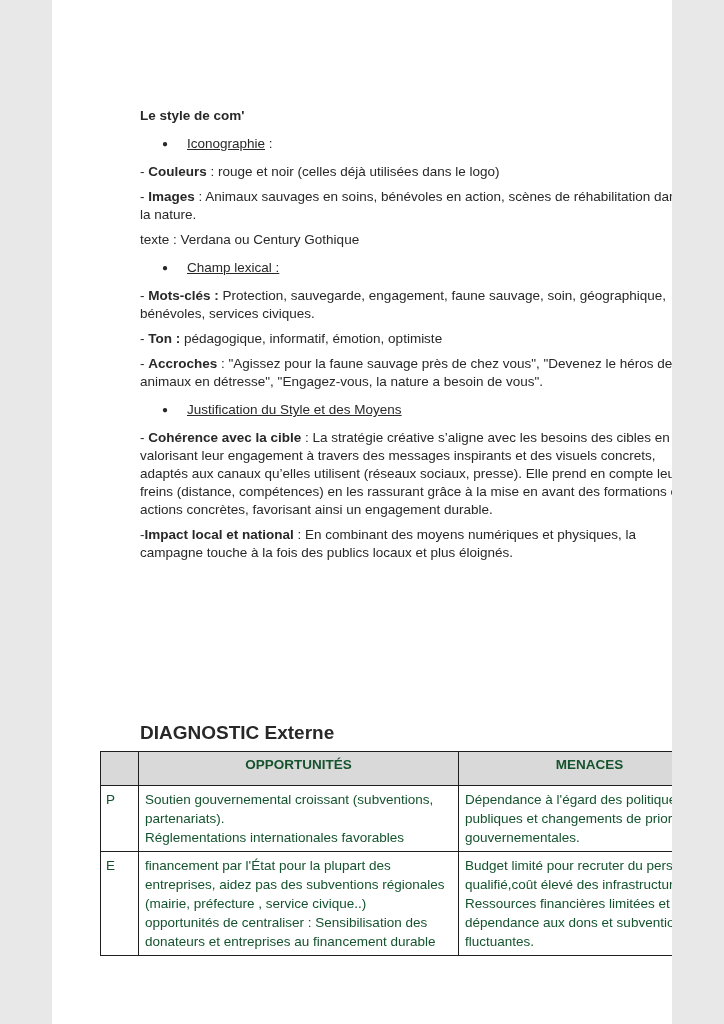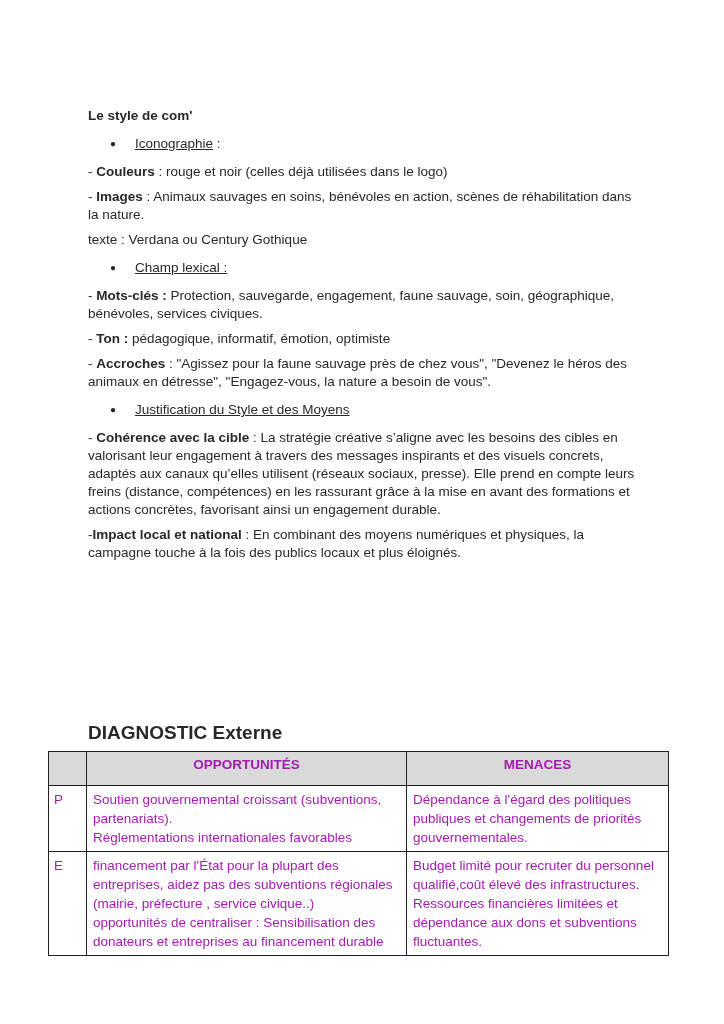--- a/index.html
+++ b/index.html
@@ -1,19 +1,19 @@
 <!DOCTYPE html>
 <html><head>
 <meta charset="utf-8">
 <style>
   * { margin: 0; padding: 0; box-sizing: border-box; }
   html, body { background: #e8e8e8; }
   .page {
     position: relative;
-    width: 724px;
+    width: 620px;
     height: 1024px;
     background: #ffffff;
     margin: 0 auto;
     font-family: "Liberation Sans", "DejaVu Sans", sans-serif;
     color: #282828;
     overflow: hidden;
   }
   .text-col {
     position: absolute;
     left: 88px;
@@ -48,21 +48,21 @@
   }
   table.diag {
     position: absolute;
     left: 48px;
     top: 751px;
     width: 620px;
     border-collapse: collapse;
     table-layout: fixed;
     font-size: 13.5px;
     line-height: 19px;
-    color: #a21caf;
+    color: #14532d;
   }
   table.diag col.c-letter { width: 38px; }
   table.diag col.c-opp    { width: 320px; }
   table.diag col.c-men    { width: 262px; }
   table.diag th, table.diag td {
     border: 1.5px solid #1f1f1f;
     vertical-align: top;
     text-align: left;
   }
   table.diag thead th {

